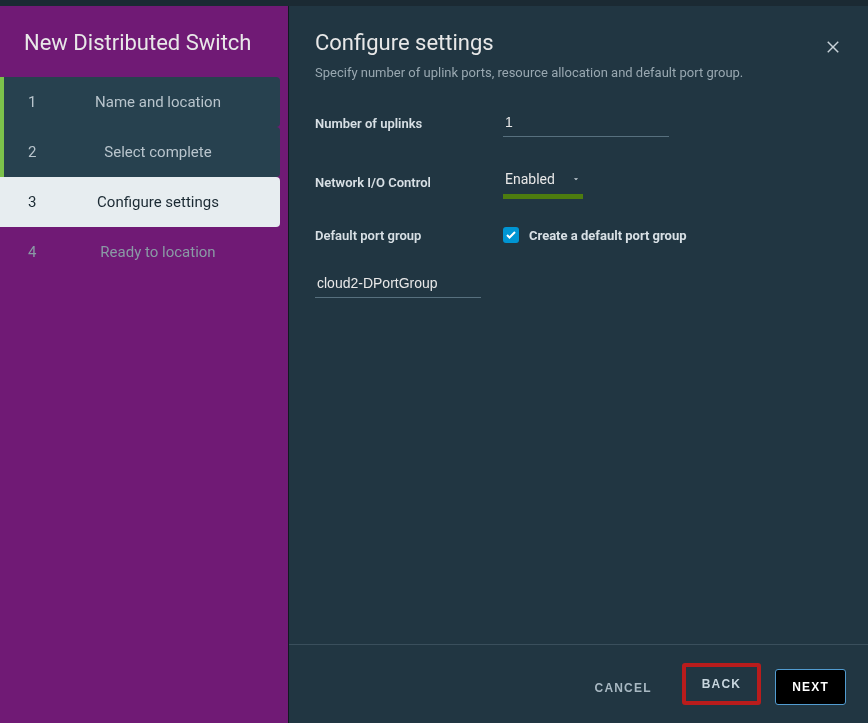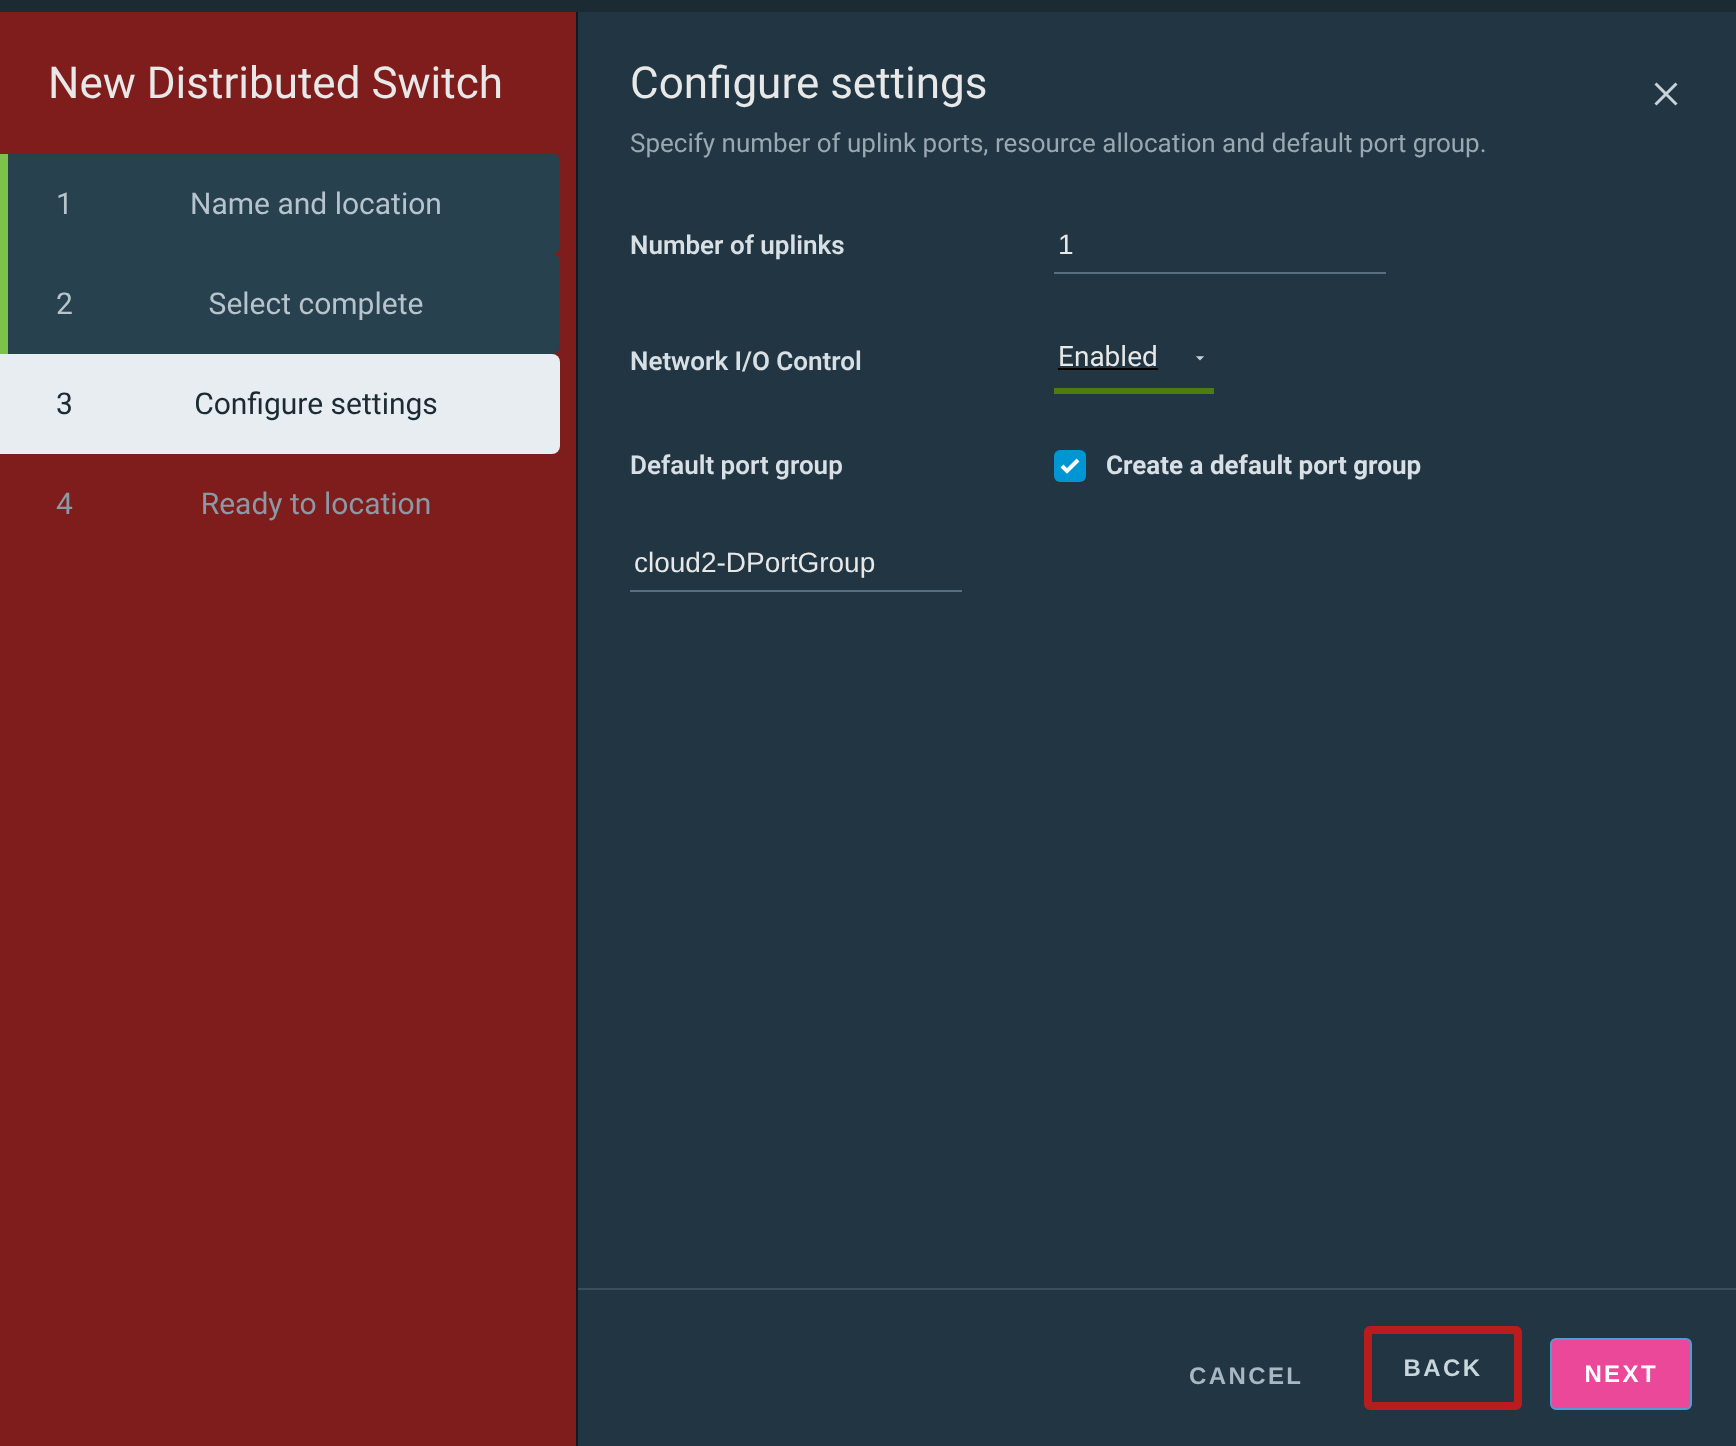--- a/index.html
+++ b/index.html
@@ -16,21 +16,21 @@
     }
     .wizard-container {
       display: flex;
       width: 100%;
       height: 100%;
       background: #1b2a33;
       padding-top: 6px;
     }
     .sidebar {
       width: 288px;
-      background: #7f1d1d;
+      background: #701a75;
       padding: 24px 0 0 0;
       flex-shrink: 0;
     }
     .sidebar-title {
       color: #e8e8e8;
       font-size: 22px;
       font-weight: 400;
       padding: 0 24px 22px 24px;
     }
     .step-list {
@@ -107,21 +107,20 @@
       height: 18px;
     }
     .form-body {
       padding: 12px 26px;
       flex: 1;
     }
     .form-row {
       display: flex;
       align-items: center;
       margin-bottom: 28px;
-      gap: 24px;
     }
     .form-label {
       width: 188px;
       color: #d8e0e5;
       font-size: 13px;
       font-weight: 600;
       flex-shrink: 0;
     }
     .form-control {
       flex: 1;
@@ -135,28 +134,27 @@
       font-size: 14px;
       padding: 4px 2px 6px 2px;
       width: 100%;
       outline: none;
     }
     .text-input::placeholder {
       color: #8a9aa5;
     }
     .select-wrapper {
       position: relative;
-      border-bottom: 3px solid #4d7c0f;
+      border-bottom: 5px solid #4d7c0f;
       padding: 4px 2px 6px 2px;
       display: flex;
       align-items: center;
       justify-content: space-between;
       cursor: pointer;
       width: 80px;
-      text-decoration: underline;
     }
     .select-value {
       color: #e8e8e8;
       font-size: 14px;
     }
     .select-chevron {
       color: #c8d2d8;
     }
     .select-chevron svg {
       width: 10px;
@@ -208,21 +206,21 @@
       background: none;
       border: none;
       color: #a8b8c2;
     }
     .btn-outline {
       background: none;
       border: 4px solid #b91c1c;
       color: #c8d6de;
     }
     .btn-primary {
-      background: #ec4899;
+      background: #000000;
       border: 1px solid #529cd0;
       color: #fff;
     }
   </style>
 </head>
 <body>
 
 <div class="wizard-container">
   <aside class="sidebar">
     <h1 class="sidebar-title">New Distributed Switch</h1>

